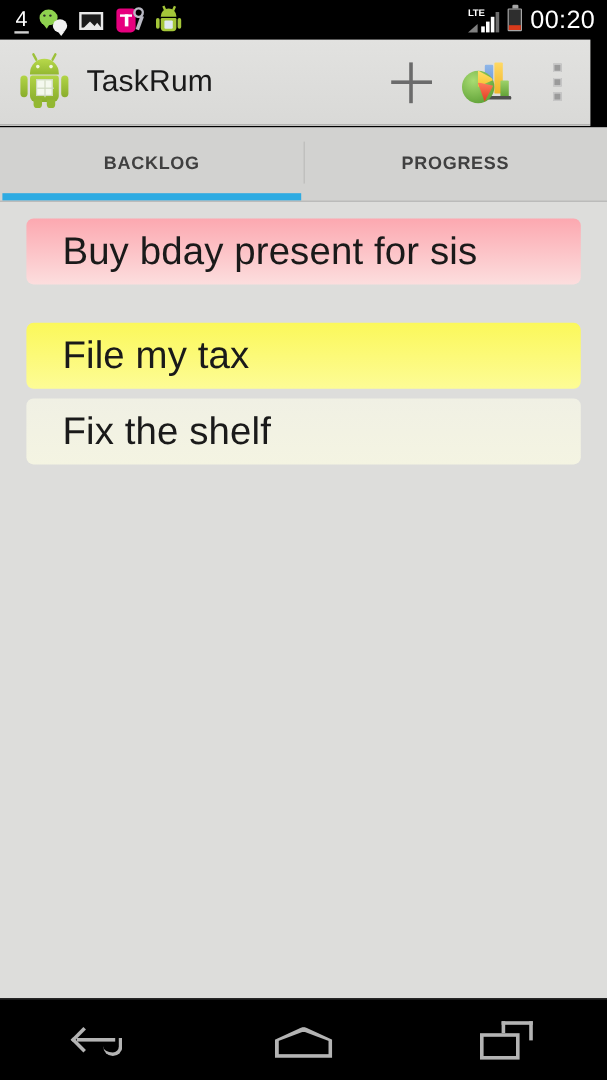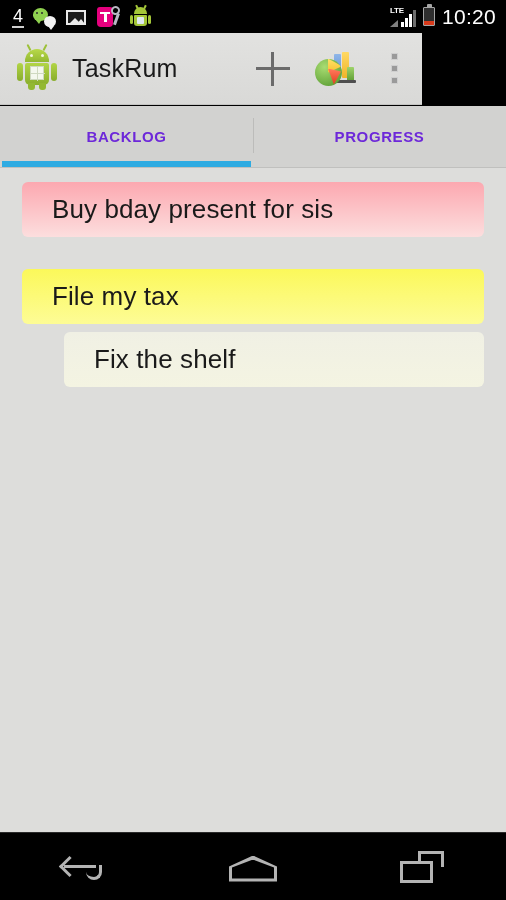--- a/index.html
+++ b/index.html
@@ -85,21 +85,21 @@
       border-left:8px solid transparent; border-bottom:7px solid #808080; }
   .bat { position:relative; width:12px; height:19px; border:1.5px solid #a6a6a6;
       border-radius:1px; background:#2e2e2e; }
   .bat:before { content:""; position:absolute; left:3px; top:-4px; width:5px; height:3px;
       background:#a6a6a6; border-radius:1px 1px 0 0; }
   .bat i { position:absolute; left:0; right:0; bottom:0; height:4px; background:#d83a1b; }
   .clock { color:#fff; font-size:21px; line-height:22px; letter-spacing:0.3px; }
 
   
   .actionbar {
-    position:absolute; left:0; top:33px; width:422px; height:72px;
+    position:absolute; left:0; top:33px; width:492px; height:72px;
     background:linear-gradient(#e2e2e0, #d9d9d7);
     border-bottom:1px solid #c4c4c2;
     display:flex; align-items:center;
   }
   .app-icon { position:relative; width:42px; height:44px; margin-left:16px; flex:none; }
   .app-icon .hd { position:absolute; left:9px; top:2px; width:24px; height:13px;
       background:linear-gradient(#b8d94a,#93b832); border-radius:12px 12px 0 0; }
   .app-icon .hd i { position:absolute; top:5px; width:3px; height:3px;
       background:#f2f6e2; border-radius:50%; }
   .app-icon .hd i.l { left:5px; } .app-icon .hd i.r { right:5px; }
@@ -156,34 +156,34 @@
 
   
   .tabbar {
     position:absolute; left:0; top:106px; width:506px; height:62px;
     background:#d2d2d0; display:flex; border-bottom:1px solid #c0c0be;
   }
   .tab { flex:1; display:flex; align-items:center; justify-content:center;
       position:relative; }
   .tab + .tab:before { content:""; position:absolute; left:0; top:12px;
       bottom:14px; width:1px; background:#bcbcba; }
-  .tab span { font-size:15px; font-weight:bold; color:#6d28d9; letter-spacing:0.6px; }
+  .tab span { font-size:15px; font-weight:bold; color:#404040; letter-spacing:0.6px; }
   .tab.active:after { content:""; position:absolute; left:2px; right:2px; bottom:0;
       height:6px; background:#2eabe2; }
 
   
   .content {
     position:absolute; left:0; top:168px; width:506px; bottom:68px;
     background:#dddddb; padding:14px 22px 0 22px;
   }
   .task-card {
     height:55px; border-radius:6px; margin-bottom:8px;
     display:flex; align-items:center; padding:0 0 0 30px;
   }
-  .task-card span { font-size:26px; color:#1a1a1a; letter-spacing:0.1px; }
+  .task-card span { font-size:32px; color:#1a1a1a; letter-spacing:0.1px; }
 
   
   .navbar {
     position:absolute; left:0; bottom:0; width:506px; height:68px;
     background:#000; border-top:1px solid #2a2a2a;
     display:flex; align-items:center;
   }
   .nav-btn { flex:1; display:flex; align-items:center; justify-content:center; height:68px; }
   .nav-back { position:relative; width:48px; height:30px; }
   .nav-back .shaft { position:absolute; left:4px; top:13px; width:32px; height:3px;
@@ -254,21 +254,21 @@
         <span class="sig">
           <b style="height:5px"></b>
             <b style="height:9px"></b>
             <b style="height:13px"></b>
             <b class="g" style="height:17px"></b>
         </span>
       </span>
       <span class="bat">
           <i></i>
         </span>
-      <span class="clock">10:20</span>
+      <span class="clock">00:20</span>
     </div>
   </div>
 
   <div class="actionbar">
     <span class="app-icon">
       <span class="an l"></span>
         <span class="an r"></span>
       <span class="hd">
           <i class="l"></i>
           <i class="r"></i>
@@ -318,21 +318,21 @@
     </div>
   </div>
 
   <div class="content">
     <div class="task-card" style="background: linear-gradient(rgb(252, 168, 176), rgb(252, 222, 222));">
       <span>Buy bday present for sis</span>
     </div>
     <div class="task-card" style="background: linear-gradient(rgb(251, 248, 90), rgb(253, 252, 150)); margin-top: 32px;">
       <span>File my tax</span>
     </div>
-    <div class="task-card" style="background: linear-gradient(rgb(240, 240, 228), rgb(244, 244, 226)); margin-left: 42px;">
+    <div class="task-card" style="background: linear-gradient(rgb(240, 240, 228), rgb(244, 244, 226));">
       <span>Fix the shelf</span>
     </div>
   </div>
 
   <div class="navbar">
     <div class="nav-btn">
       <span class="nav-back">
         <span class="shaft"></span>
           <span class="head"></span>
           <span class="hook"></span>

